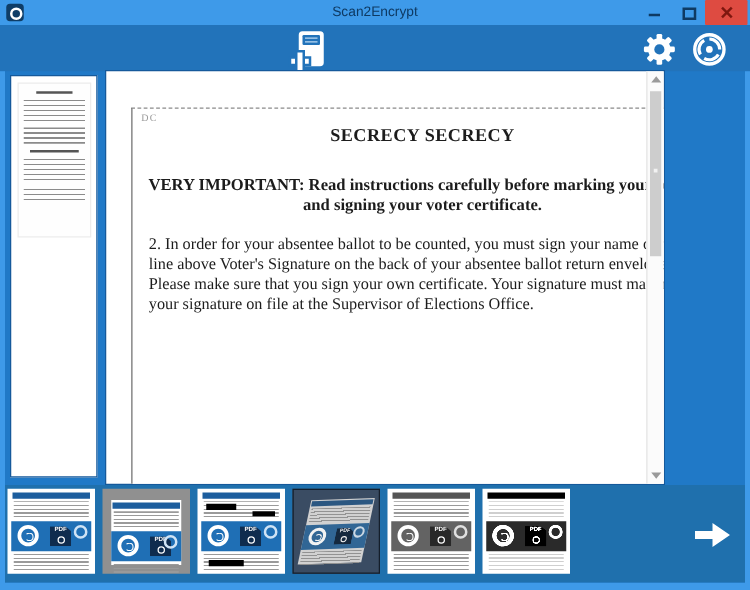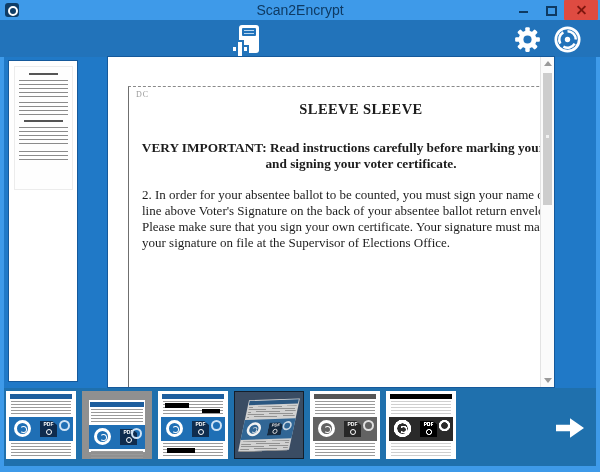--- a/index.html
+++ b/index.html
@@ -6,21 +6,21 @@
   #window{
     position:relative;width:600px;height:472px;overflow:hidden;
     background:#2079c7;font-family:"Liberation Sans",sans-serif;
     -webkit-font-smoothing:antialiased;
   }
   
   .titlebar{position:absolute;top:0;left:0;width:600px;height:20px;background:#3e9ae9;}
   .app-icon{position:absolute;left:5px;top:3px;width:14px;height:14px;border-radius:3px;background:#0f3d66;}
   .app-icon::after{content:"";position:absolute;left:3px;top:3px;width:6px;height:6px;border:2px solid #fff;border-radius:50%;}
   .win-title{position:absolute;left:0;top:0;width:100%;height:20px;line-height:20px;text-align:center;
-    font-size:14px;color:#0e3a63;}
+    font-size:11px;color:#0e3a63;}
   .win-controls{position:absolute;right:2px;top:0;height:20px;display:flex;align-items:stretch;}
   .wc-btn{width:27px;height:20px;position:relative;cursor:pointer;}
   .wc-min::after{content:"";position:absolute;left:9px;top:11px;width:9px;height:2px;background:#0e3a63;}
   .wc-max::after{content:"";position:absolute;left:9px;top:6px;width:7px;height:6px;border:2px solid #0e3a63;}
   .wc-close{width:34px;background:#de4b41;border-radius:1px;}
   .wc-close::before,.wc-close::after{content:"";position:absolute;left:12px;top:9px;width:11px;height:2px;background:#7e170f;}
   .wc-close::before{transform:rotate(45deg);}
   .wc-close::after{transform:rotate(-45deg);}
   
   .toolbar{position:absolute;top:20px;left:0;width:600px;height:37px;background:#2273ba;}
@@ -40,21 +40,21 @@
   .edge-right{left:596px;top:57px;width:4px;height:415px;}
   .edge-bottom{left:0;top:466px;width:600px;height:6px;}
   .sidebar{position:absolute;left:8px;top:60px;width:70px;height:322px;background:#fff;border:1px solid #15599b;box-sizing:border-box;}
   .side-page{position:absolute;left:5px;top:5px;width:57px;height:122px;background:#fefefe;border:1px solid #ececec;cursor:pointer;}
   .sp-head{height:2px;background:#555;width:50%;margin:6px auto 5px;}
   .sp-block{background:repeating-linear-gradient(to bottom,#8b8b8b 0 1px,transparent 1px 4px);margin:0 4px 5px;}
   .sp-b1{height:17px;} .sp-b2{height:13px;}
   .sp-head2{height:2px;background:#555;width:68%;margin:0 auto 5px;}
   .sp-b3{height:19px;} .sp-b4{height:12px;margin-bottom:0;}
   
-  .docpanel{position:absolute;left:84px;top:56px;width:448px;height:332px;background:#fff;border:1px solid #15599b;box-sizing:border-box;overflow:hidden;margin-left:23px;}
+  .docpanel{position:absolute;left:84px;top:56px;width:448px;height:332px;background:#fff;border:1px solid #15599b;box-sizing:border-box;overflow:hidden;}
   .page{position:absolute;left:20px;top:29px;width:466px;height:360px;background:#fff;
     border:1px solid #6f6f6f;border-top:1px dashed #8a8a8a;box-sizing:border-box;
     font-family:"Liberation Serif","DejaVu Serif",serif;color:#1c1c1c;}
   .corner-mark{position:absolute;left:7px;top:3px;font-size:8px;color:#9a9a9a;letter-spacing:1px;}
   .doc-h1{margin:14px 0 0;text-align:center;font-size:14.5px;font-weight:bold;letter-spacing:.4px;}
   .doc-notice{margin:22px auto 0;width:95%;text-align:center;font-weight:bold;font-size:13.3px;line-height:16px;}
   .doc-p{margin:15px 13px 0;font-size:13px;line-height:16px;}
   
   .vscroll{position:absolute;right:0;top:0;width:14px;height:100%;background:#fbfbfb;border-left:1px solid #e3e3e3;box-sizing:border-box;}
   .sb-arrow{position:absolute;left:3px;width:0;height:0;border-left:4px solid transparent;border-right:4px solid transparent;cursor:pointer;}
@@ -149,21 +149,21 @@
       <div class="sp-block sp-b2"></div>
       <div class="sp-head2"></div>
       <div class="sp-block sp-b3"></div>
       <div class="sp-block sp-b4"></div>
     </div>
   </div>
 
   <div class="docpanel">
     <div class="page">
       <div class="corner-mark">DC</div>
-      <div class="doc-h1">SLEEVE SLEEVE</div>
+      <div class="doc-h1">SECRECY SECRECY</div>
       <div class="doc-notice">VERY IMPORTANT: Read instructions carefully before marking your ballot and signing your voter certificate.</div>
       <div class="doc-p">2. In order for your absentee ballot to be counted, you must sign your name on the line above Voter's Signature on the back of your absentee ballot return envelope.  Please make sure that you sign your own certificate. Your signature must match your signature on file at the Supervisor of Elections Office.</div>
     </div>
     <div class="vscroll">
       <div class="sb-arrow sb-up"></div>
       <div class="sb-thumb"></div>
       <div class="sb-arrow sb-down"></div>
     </div>
   </div>
 

